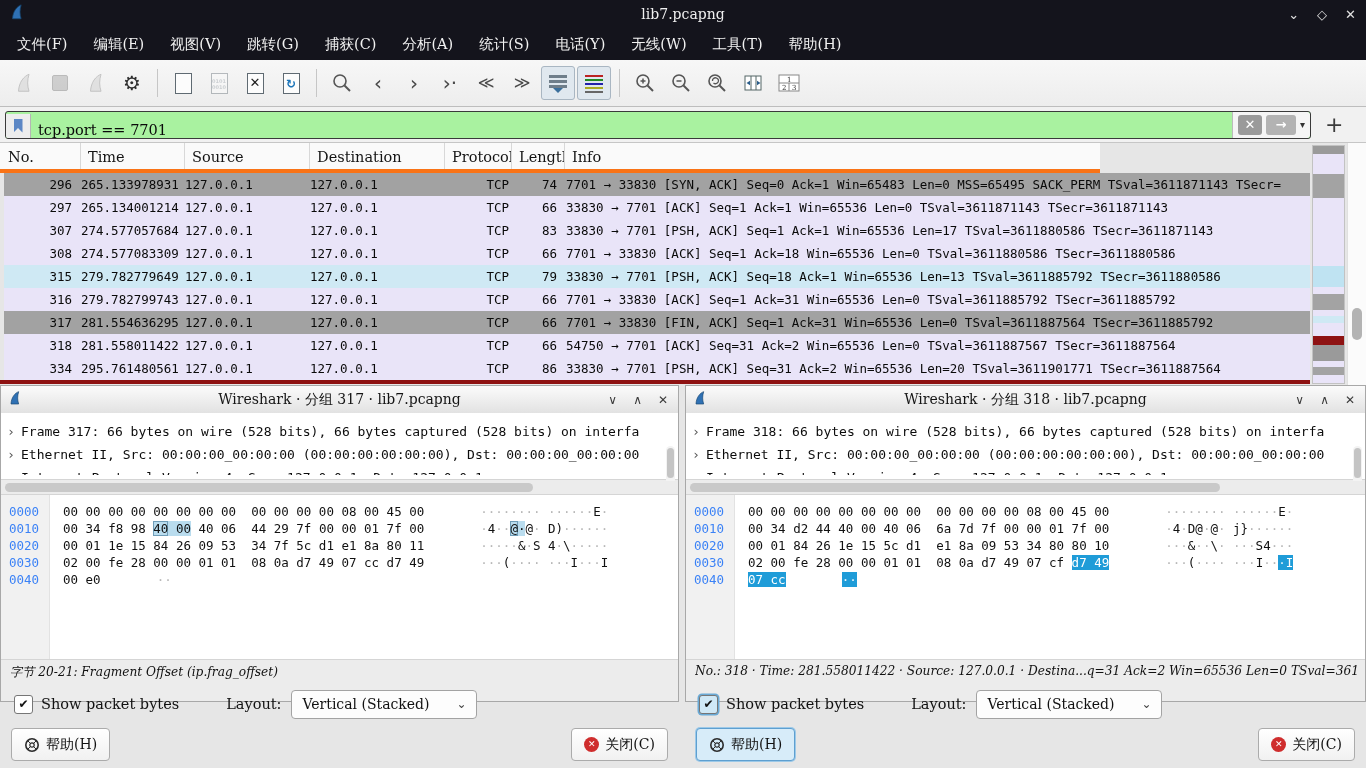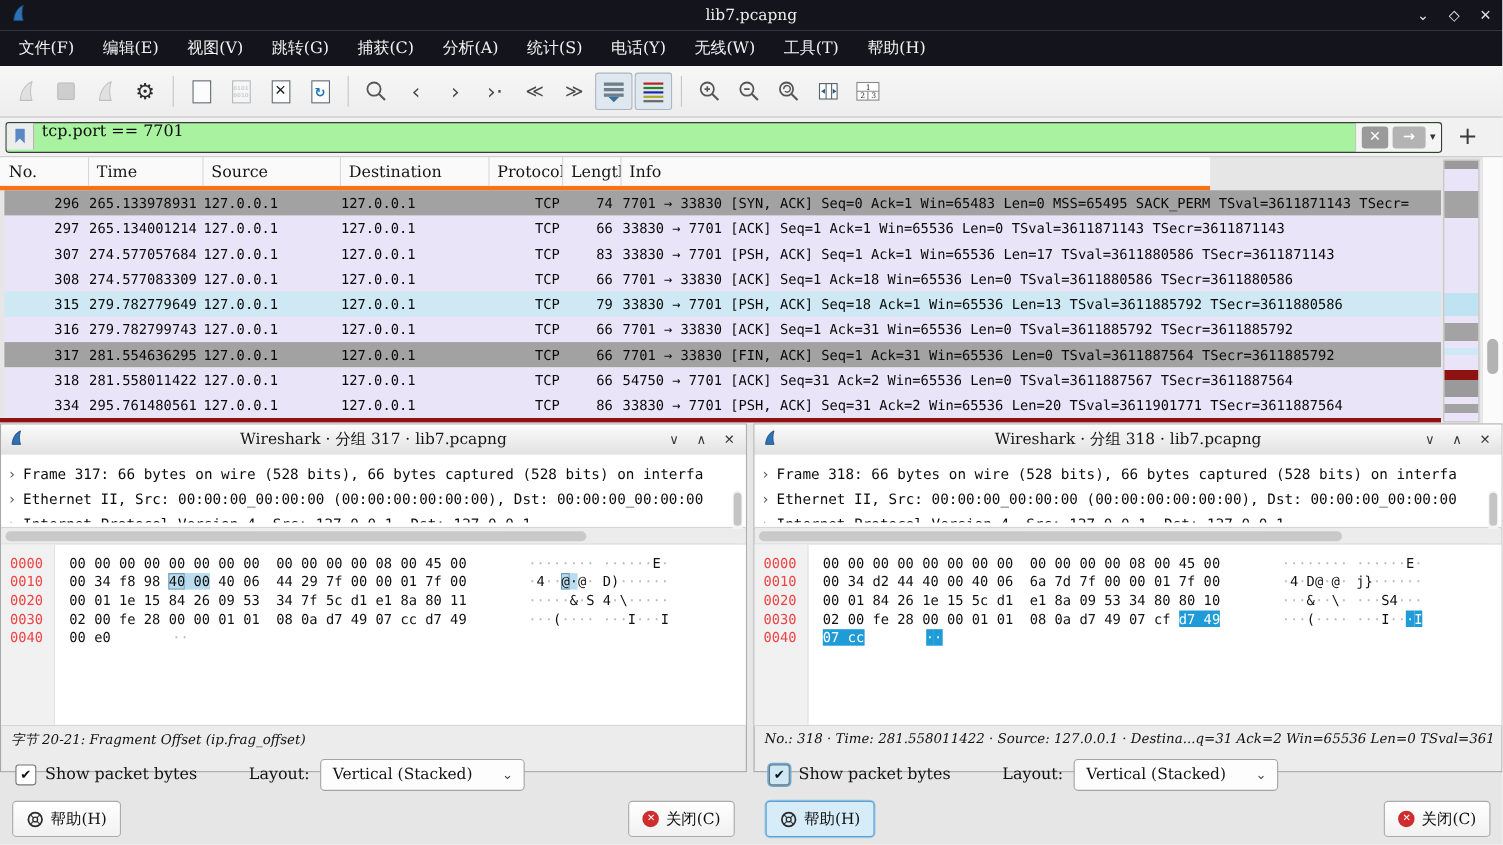--- a/index.html
+++ b/index.html
@@ -31,21 +31,21 @@
   .i-doc .ov.t{color:#9aa3ab;font-size:5px;letter-spacing:0;line-height:6px;top:4px;}
   .i-lines{position:relative;width:20px;height:18px;display:inline-block;}
   .i-lines i{position:absolute;left:1px;right:1px;height:2.5px;background:#6f7e8a;}
   .i-lines i:nth-child(1){top:1px}.i-lines i:nth-child(2){top:6px}.i-lines i:nth-child(3){top:11px}
   .i-lines .tri{position:absolute;left:5px;top:14px;width:0;height:0;border-left:5px solid transparent;border-right:5px solid transparent;border-top:5px solid #3a6f9c;}
   .i-color{position:relative;width:20px;height:19px;display:inline-block;}
   .i-color i{position:absolute;left:1px;right:1px;height:2.5px;}
   .i-color i:nth-child(1){top:1px}.i-color i:nth-child(2){top:5px}.i-color i:nth-child(3){top:9px}.i-color i:nth-child(4){top:13px}.i-color i:nth-child(5){top:17px;height:2px}
   
   .filterbar{position:absolute;left:0;top:107px;width:1366px;height:36px;background:#f1f1f1;border-bottom:1px solid #c6c6c6;box-sizing:border-box;display:flex;align-items:center;}
-  .filter-box{margin-left:5px;width:1304px;height:26px;border:1px solid #3a3a3a;border-radius:3px;background:var(--filter-valid-bg);display:flex;align-items:flex-start;overflow:hidden;}
+  .filter-box{margin-left:5px;width:1304px;height:26px;border:1px solid #3a3a3a;border-radius:3px;background:var(--filter-valid-bg);display:flex;align-items:flex-end;overflow:hidden;}
   .fb-bookmark{width:24px;height:24px;background:#ededed;border-right:1px solid #b5b5b5;display:flex;align-items:center;justify-content:center;}
   .ribbon{width:9px;height:14px;background:#5b87c5;clip-path:polygon(0 0,100% 0,100% 100%,50% 68%,0 100%);}
   .filter-text{flex:1;padding-left:7px;font-size:14.5px;color:#0a0a0a;white-space:nowrap;overflow:hidden;}
   .fb-right{display:flex;align-items:center;background:#f5f5f5;border-left:1px solid #bbb;height:26px;padding:0 5px;gap:4px;border-radius:0 3px 3px 0;}
   .fb-clear,.fb-apply{width:24px;height:20px;border-radius:3px;color:#fff;font-family:"DejaVu Sans",sans-serif;font-size:13px;display:flex;align-items:center;justify-content:center;}
   .fb-clear{background:#9a9a9a;}
   .fb-apply{background:#b3b3b3;width:30px;font-weight:bold;}
   .fb-caret{font-size:10px;color:#333;font-family:"DejaVu Sans",sans-serif;}
   .fb-add{margin-left:14px;font-size:22px;color:#3c3c3c;font-family:"DejaVu Sans",sans-serif;line-height:22px;}
   
@@ -81,21 +81,21 @@
   .tree-row{height:23px;line-height:23px;white-space:nowrap;overflow:hidden;color:#0c0c0c;}
   .tree-row.clip{height:9px;overflow:hidden;}
   .tree-caret{display:inline-block;width:20px;text-align:center;color:#555;font-family:"DejaVu Sans",sans-serif;}
   .tree-vscroll{position:absolute;right:3px;top:32px;width:9px;height:50px;background:#f3f3f3;border-radius:5px;}
   .tree-vthumb{position:absolute;left:1px;top:2px;width:7px;height:30px;background:#c4c4c4;border-radius:4px;}
   .hscroll{position:absolute;left:0;top:95px;right:0;height:13px;background:#ececec;}
   .hthumb{position:absolute;left:4px;top:2px;width:78%;height:9px;background:#c9c9c9;border-radius:5px;}
   .hexpane{position:absolute;left:0;top:108px;right:0;height:166px;background:#fff;border-top:1px solid #d5d5d5;border-bottom:1px solid #d5d5d5;font-family:"DejaVu Sans Mono","Liberation Mono",monospace;font-size:12.5px;padding-top:8px;box-sizing:border-box;overflow:hidden;}
   .hexstrip{position:absolute;left:0;top:0;bottom:0;width:48px;background:#f1f1f1;border-right:1px solid #e2e2e2;}
   .hexrow{position:relative;height:17px;line-height:17px;white-space:pre;}
-  .hexrow .off{display:inline-block;width:44px;padding-left:8px;color:#ef4444;}
+  .hexrow .off{display:inline-block;width:44px;padding-left:8px;color:#3b82f6;}
   .hexrow .hx{margin-left:10px;color:#111;}
   .hexrow .asc{margin-left:56px;color:#111;}
   .seg{white-space:pre;}
   .dim{color:#b8b8b8;}
   .fld{background:var(--field-highlight);}
   .fldb{background:var(--field-highlight);box-shadow:inset 0 0 0 1px #6f9db8;}
   .sel{background:var(--byte-selection);color:#fff;}
   .sel.dim{color:#e8f4fb;}
   .dlg-status{position:absolute;left:9px;top:278px;right:6px;height:18px;font-style:italic;font-size:12.2px;color:#111;white-space:nowrap;overflow:hidden;}
   .dlg-ctrl{position:absolute;left:0;top:300px;right:0;height:36px;display:flex;align-items:center;}

